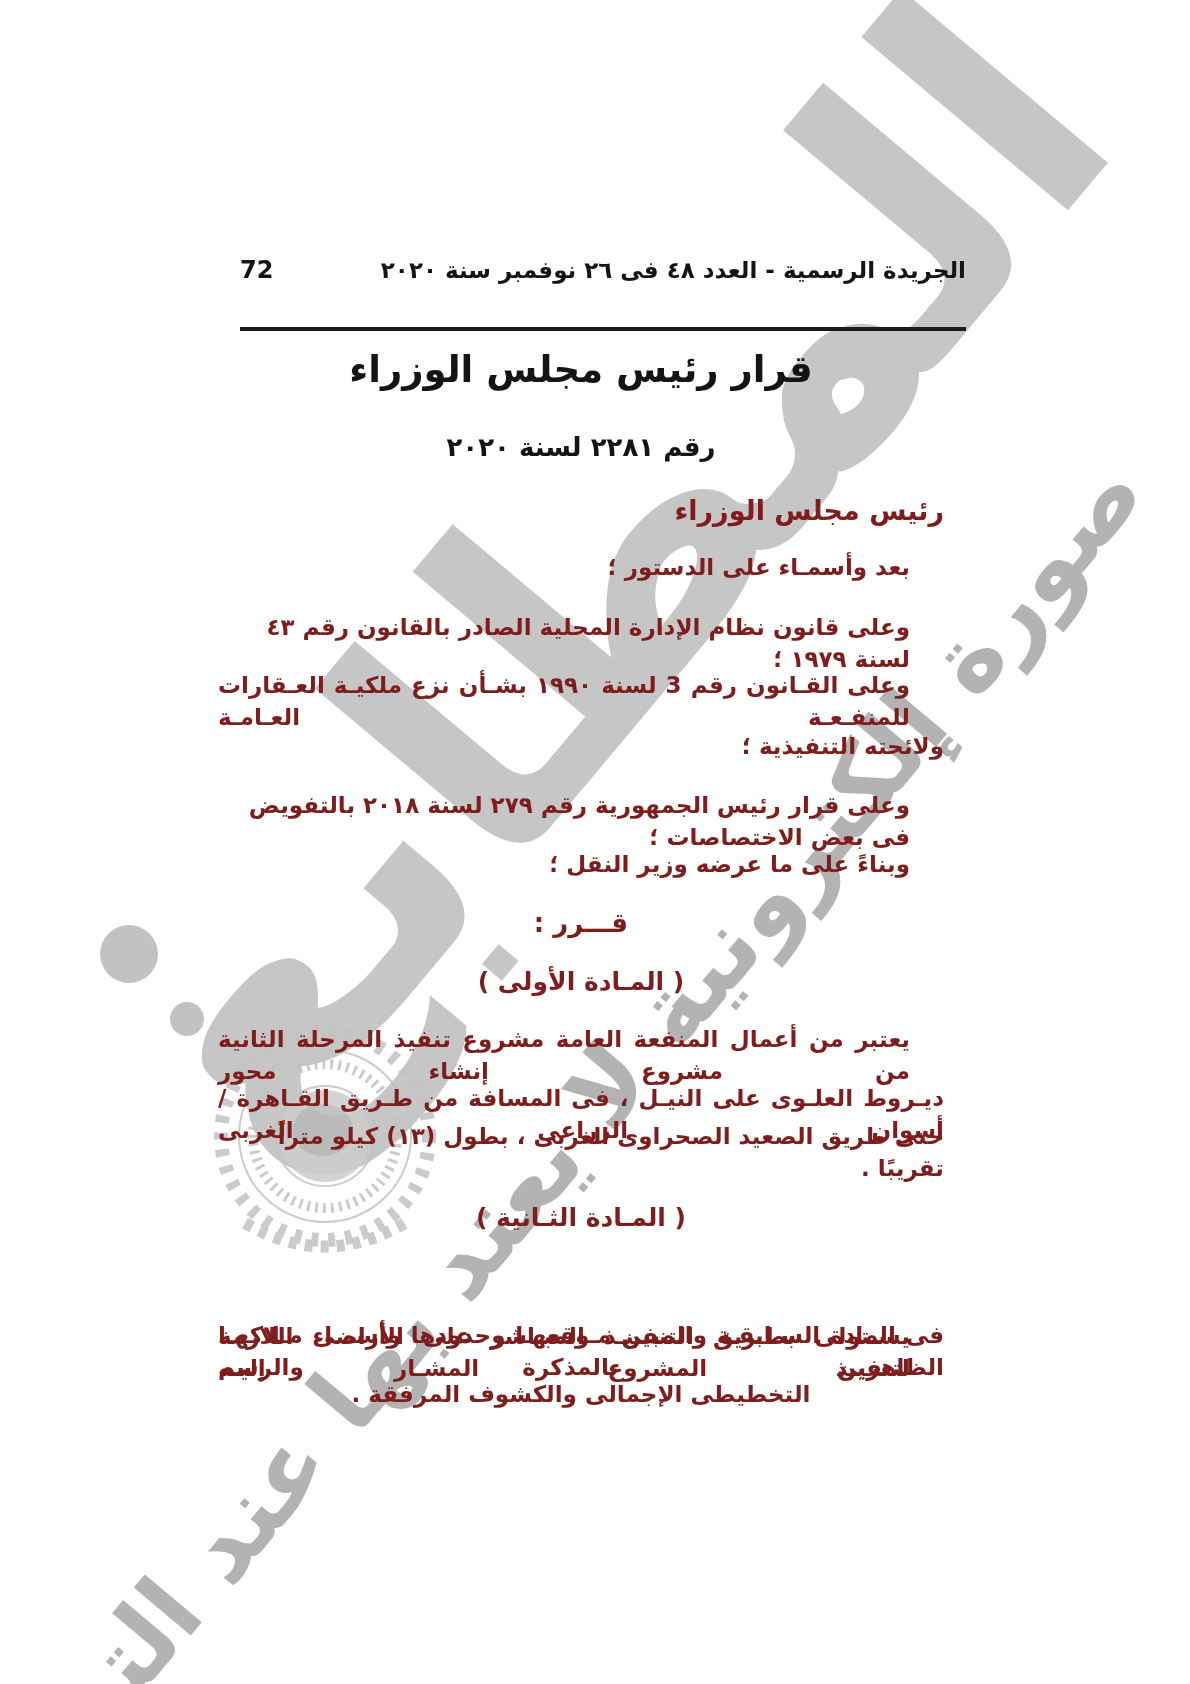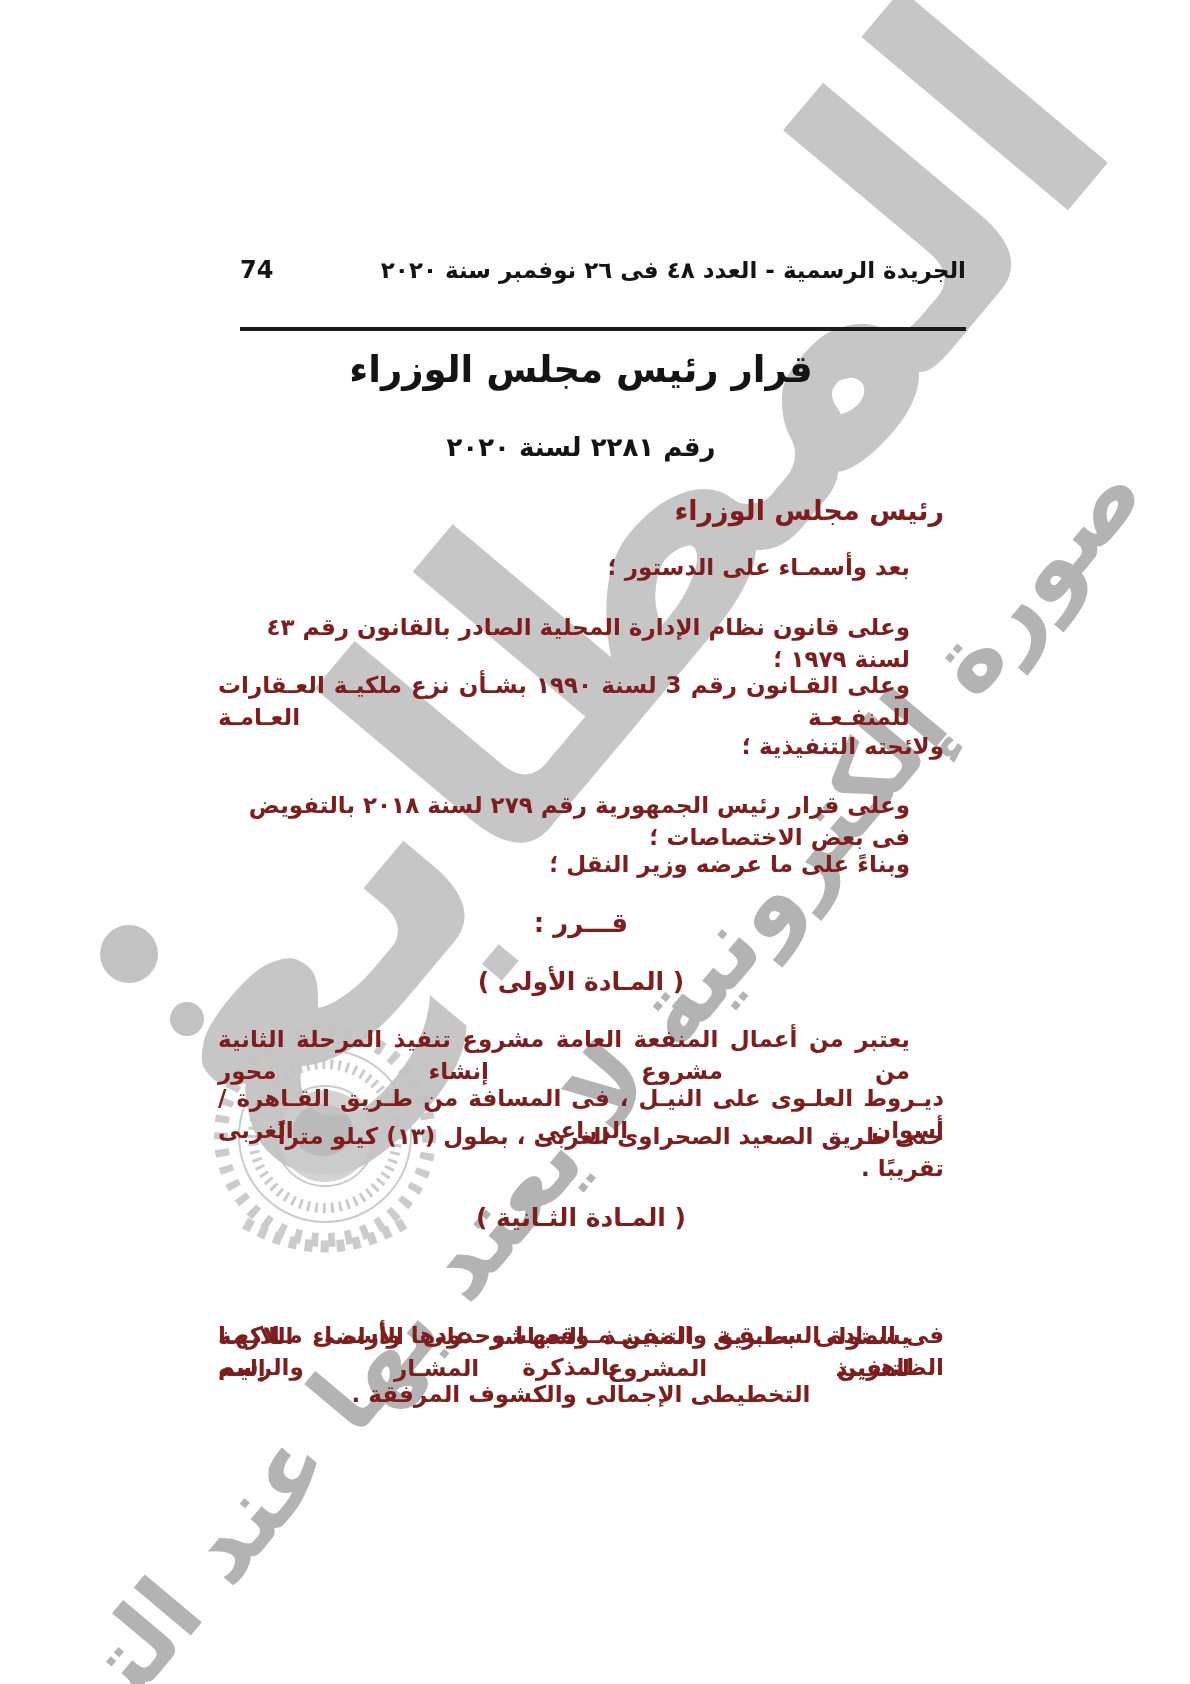--- a/index.html
+++ b/index.html
@@ -168,21 +168,21 @@
       <ellipse cx="118" cy="112" rx="30" ry="26" fill="#b9b9b9"></ellipse>
     </svg>
     <div class="wm-dot wm-dot-a"></div>
     <div class="wm-dot wm-dot-b"></div>
   </div>
 
   <div class="content-layer">
 
     <header class="page-header">
       <span class="issue-line">الجريدة الرسمية - العدد ٤٨ فى ٢٦ نوفمبر سنة ٢٠٢٠</span>
-      <span class="page-number">74</span>
+      <span class="page-number">72</span>
     </header>
     <div class="header-rule"></div>
 
     <h1 class="decree-title">قرار رئيس مجلس الوزراء</h1>
     <div class="decree-number">رقم ٢٢٨١ لسنة ٢٠٢٠</div>
 
     <div class="line l1 issuer">رئيس مجلس الوزراء</div>
 
     <div class="line l2 indent">بعد وأسمـاء على الدستور ؛</div>
     <div class="line l3 indent">وعلى قانون نظام الإدارة المحلية الصادر بالقانون رقم ٤٣ لسنة ١٩٧٩ ؛</div>

